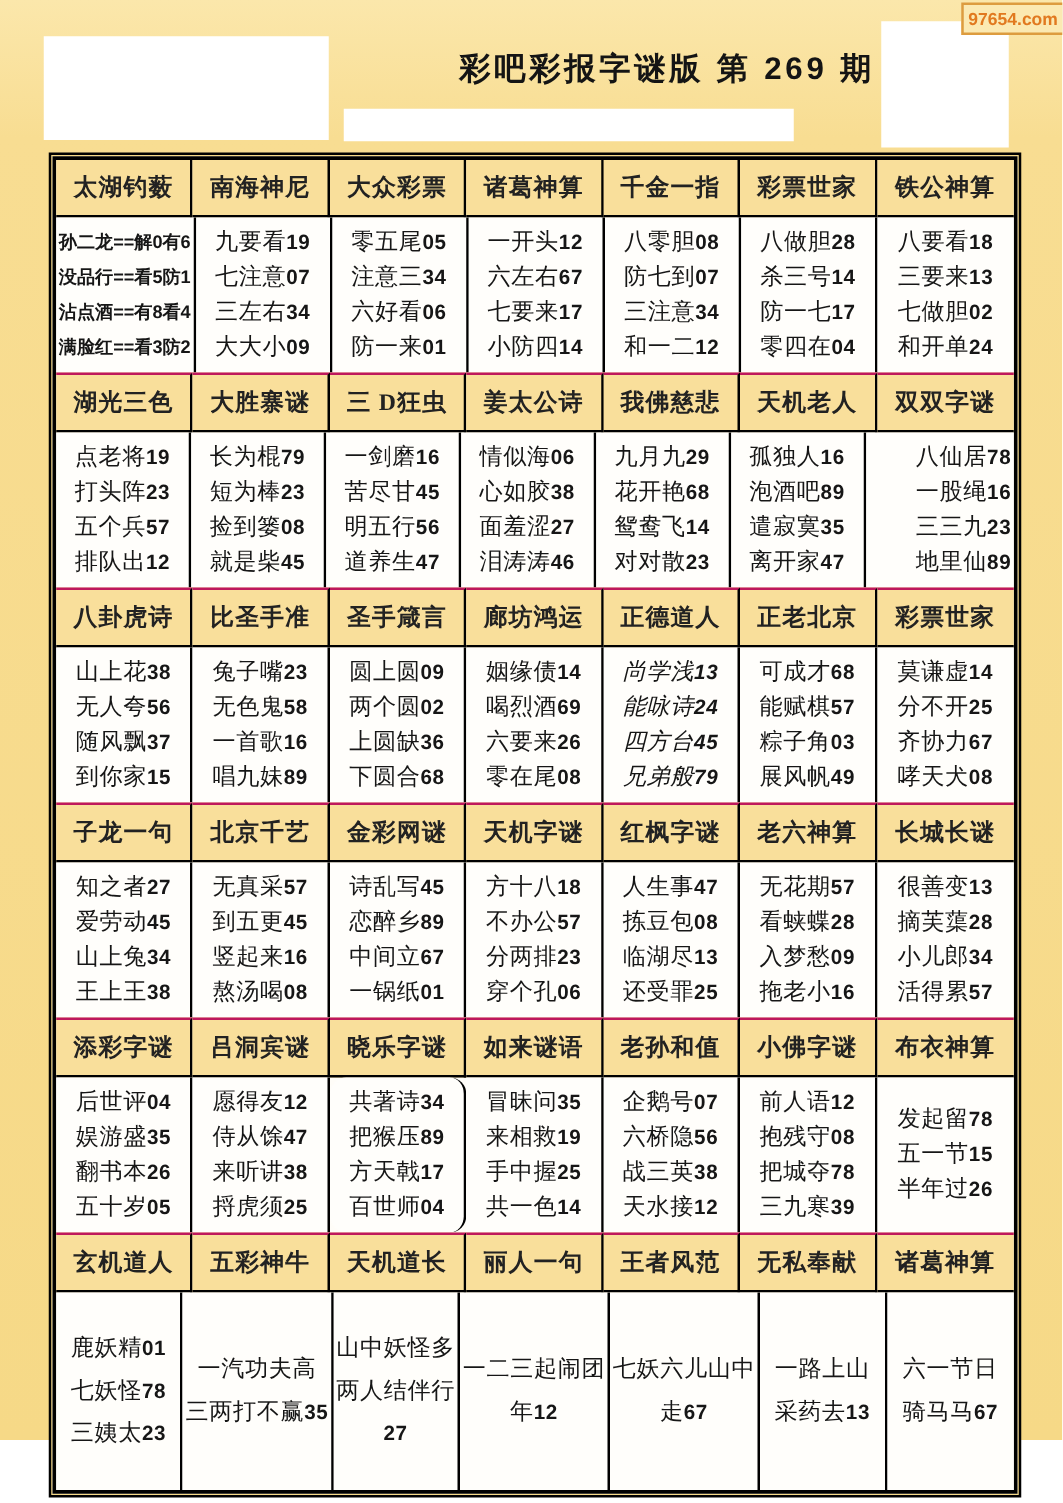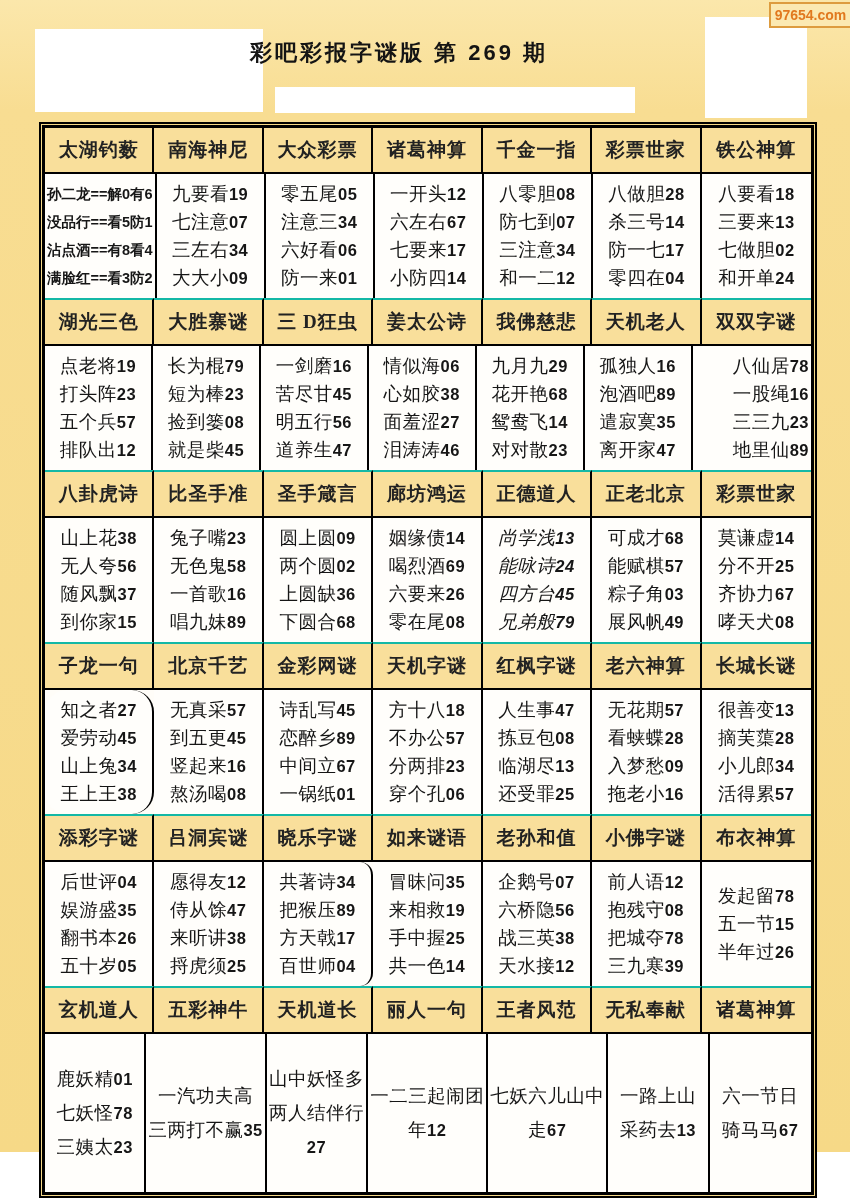--- a/index.html
+++ b/index.html
@@ -8,29 +8,29 @@
   .yellow-bg{position:absolute;left:0;top:0;width:850px;height:1152px;
         background:linear-gradient(#fbe7ab 0px,#f8dd92 110px,#f6d987 1152px);}
   .blank-box{position:absolute;background:#ffffff;}
   .box-tl{left:35px;top:29px;width:228px;height:83px;}
   .box-strip{left:275px;top:87px;width:360px;height:26px;}
   .box-tr{left:705px;top:17px;width:102px;height:101px;}
   .watermark{position:absolute;left:769px;top:2px;width:79px;height:22px;
         background:#fbe9b2;border:2px solid #dd9c3f;color:#e1791f;
         font-family:"Liberation Sans",sans-serif;font-size:14px;font-weight:bold;
         display:flex;align-items:center;justify-content:center;}
-  .title{position:absolute;left:250px;top:38px;width:450px;text-align:left;
+  .title{position:absolute;left:250px;top:38px;width:450px;text-align:right;
         font-family:"Liberation Sans","DejaVu Sans",sans-serif;
-        font-size:22px;font-weight:bold;color:#141414;letter-spacing:3px;white-space:nowrap;}
+        font-size:25px;font-weight:bold;color:#141414;letter-spacing:3px;white-space:nowrap;}
   .tbl{position:absolute;left:42px;top:125px;width:766px;
         border:3px solid #000;box-shadow:0 0 0 1px #f6d987,0 0 0 3px #000;
         background:#fffdf8;}
   .block{display:grid;grid-template-columns:repeat(7,1fr);}
   .hcell{background:#f9df9b;border-right:2px solid #000;border-bottom:2px solid #000;
-        border-top:2px solid #14b8a6;height:44px;display:flex;align-items:center;justify-content:center;
+        border-top:2px solid #be185d;height:44px;display:flex;align-items:center;justify-content:center;
         font-size:19px;font-weight:bold;color:#222;letter-spacing:1px;white-space:nowrap;}
   .block:first-child .hcell{border-top:none;}
   .hcell:last-child,.ccell:last-child{border-right:none;}
   .ccell{background:#fffefb;border-right:2px solid #000;
         display:flex;flex-direction:column;align-items:center;justify-content:center;
         padding:6px 2px;box-sizing:border-box;}
   .pline{font-size:18.5px;color:#161616;line-height:28px;letter-spacing:0.5px;
         text-align:center;white-space:nowrap;}
   .pline b{font-family:"Liberation Sans","DejaVu Sans",sans-serif;font-size:16.5px;}
   .small-bold .pline{font-family:"Liberation Sans","DejaVu Sans",sans-serif;
@@ -214,21 +214,21 @@
       <div class="block">
         <div class="hcell">子龙一句</div>
         <div class="hcell">北京千艺</div>
         <div class="hcell">金彩网谜</div>
         <div class="hcell">天机字谜</div>
         <div class="hcell">红枫字谜</div>
         <div class="hcell">老六神算</div>
         <div class="hcell">长城长谜</div>
       </div>
       <div class="block">
-        <div class="ccell" style="min-height: 116px; border-radius: 22px;">
+        <div class="ccell" style="min-height: 116px;">
           <div class="pline">知之者<b>27</b></div>
           <div class="pline">爱劳动<b>45</b></div>
           <div class="pline">山上兔<b>34</b></div>
           <div class="pline">王上王<b>38</b></div>
         </div>
         <div class="ccell" style="min-height: 116px;">
           <div class="pline">无真采<b>57</b></div>
           <div class="pline">到五更<b>45</b></div>
           <div class="pline">竖起来<b>16</b></div>
           <div class="pline">熬汤喝<b>08</b></div>

